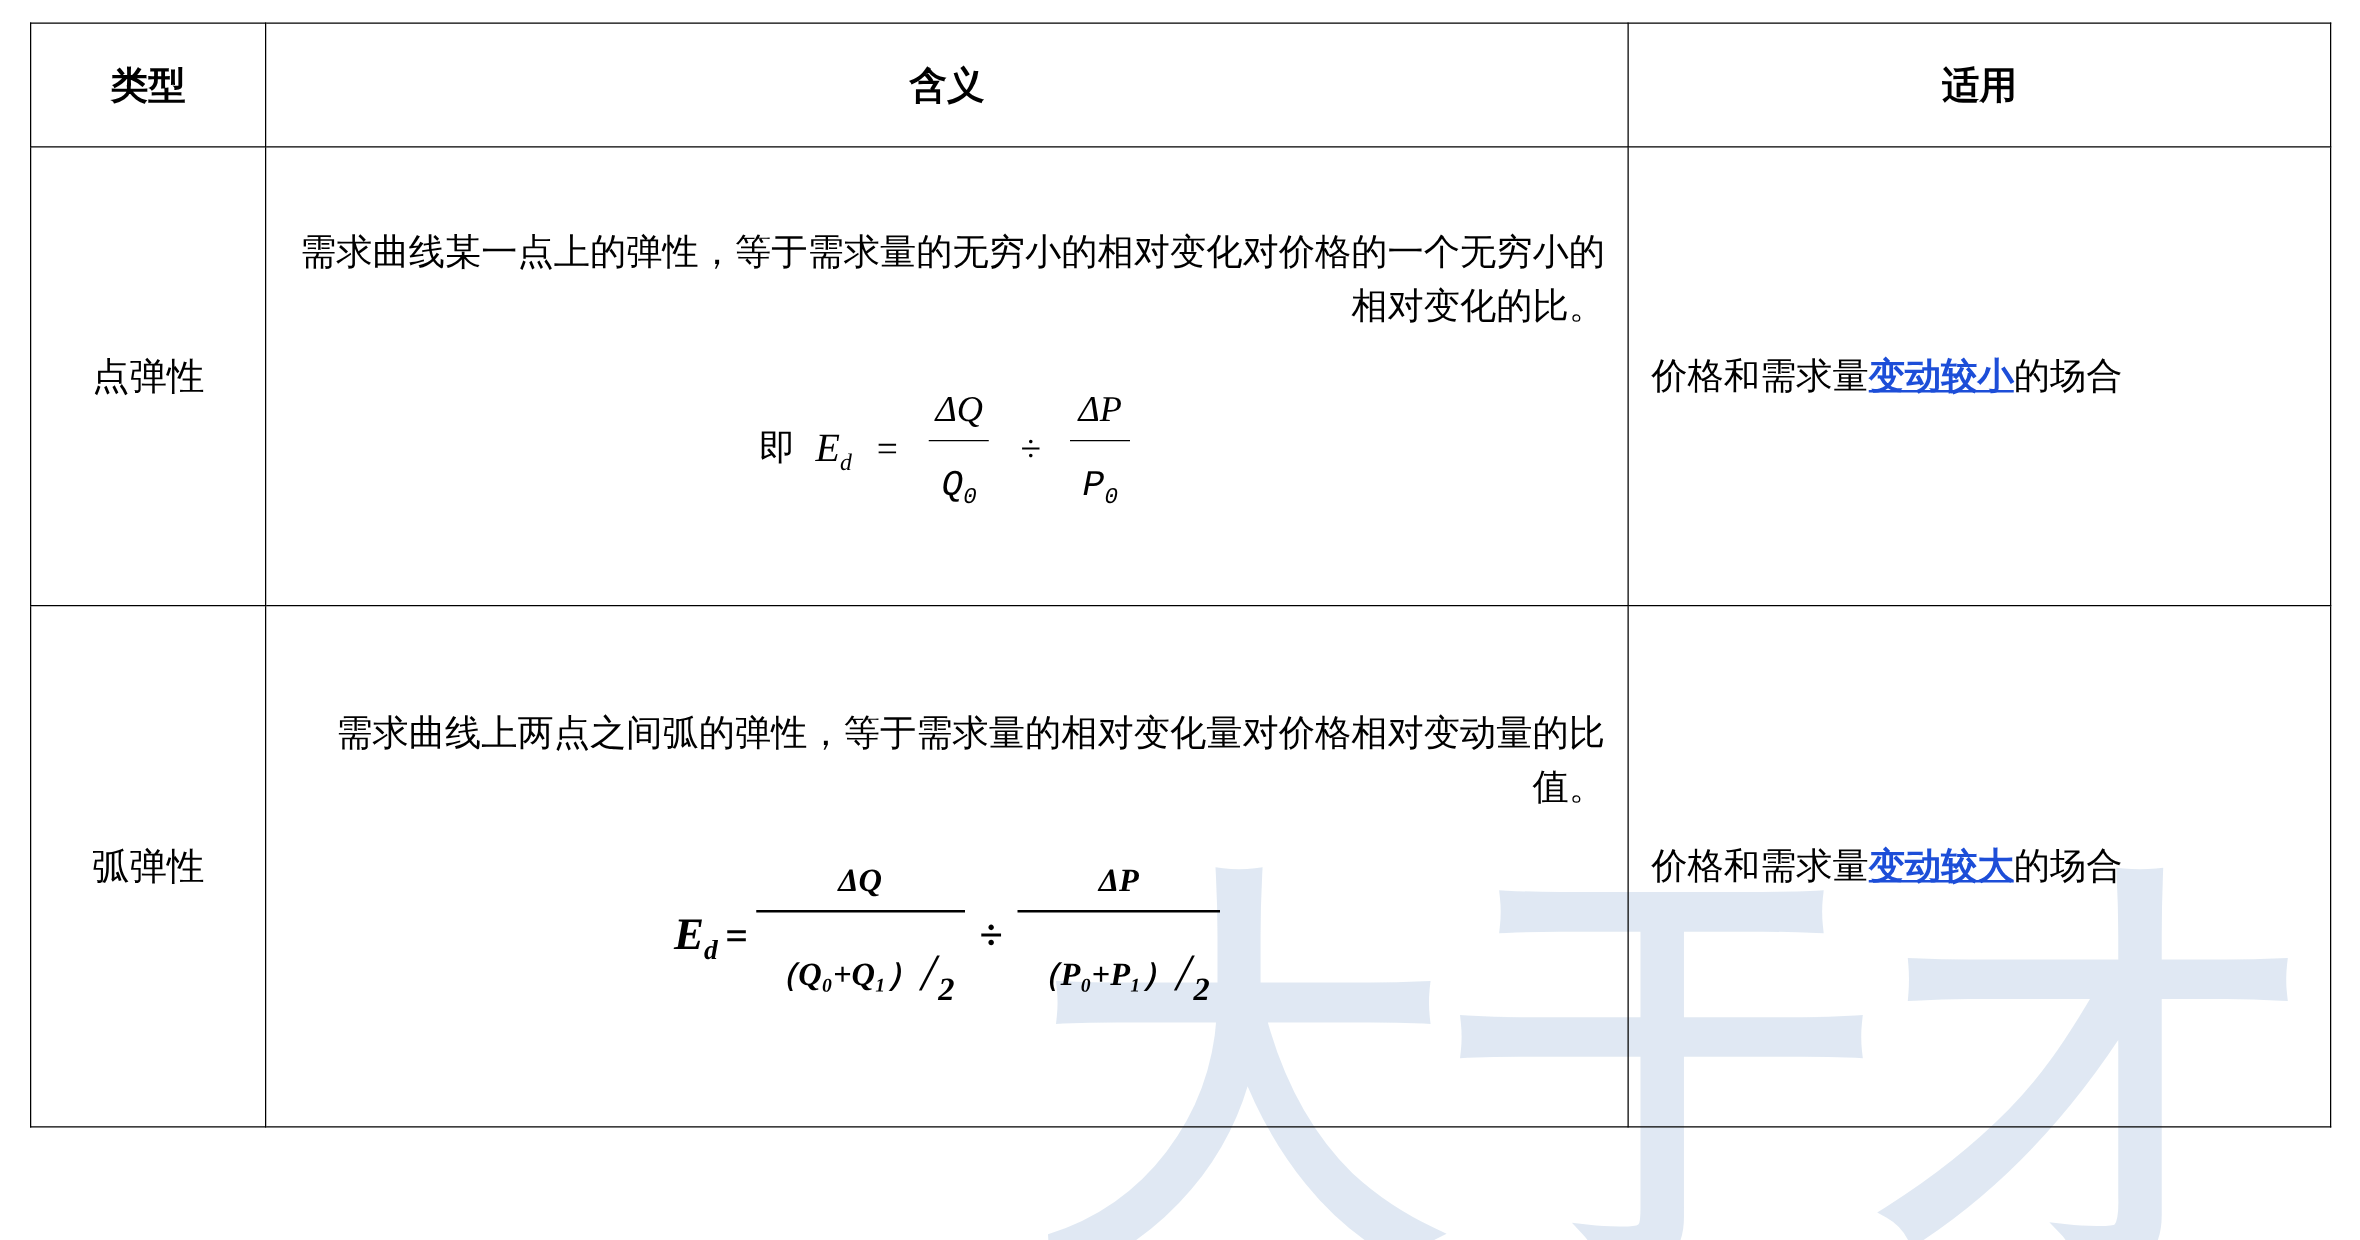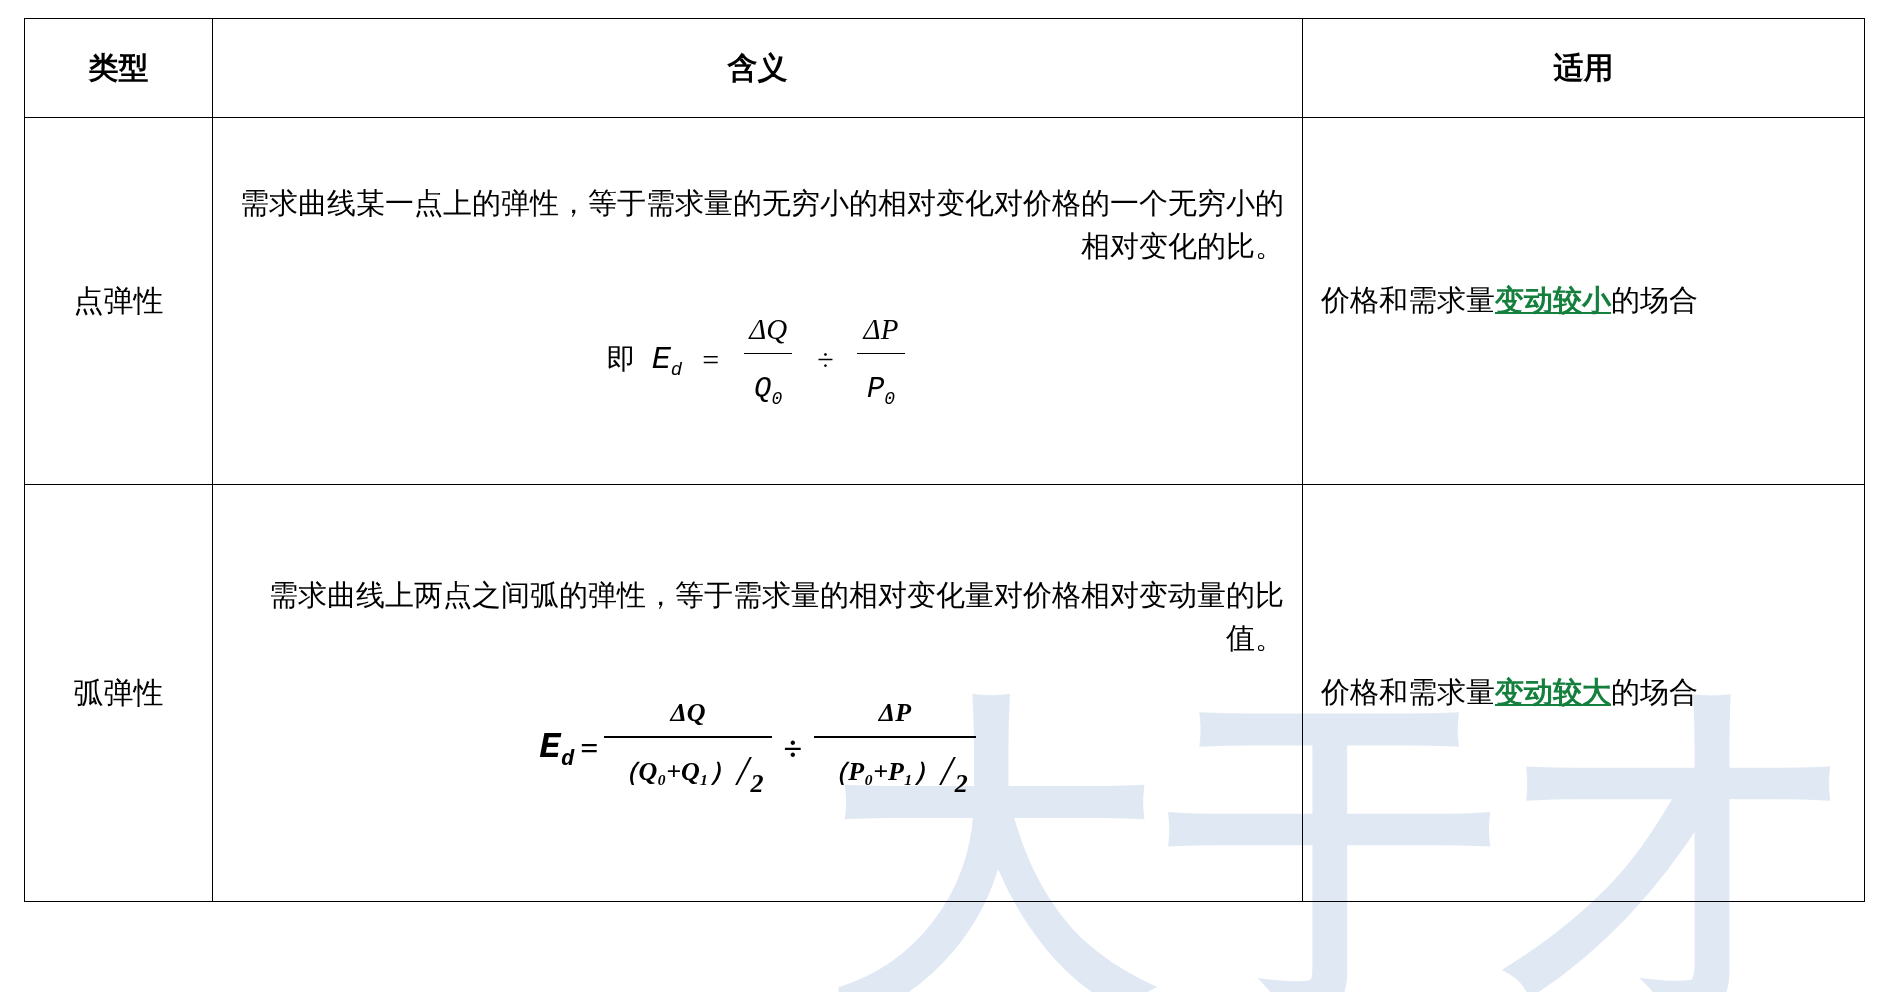--- a/index.html
+++ b/index.html
@@ -80,36 +80,36 @@
   td.apply-cell {
     padding: 0 18px;
     font-size: 29px;
     text-align: left;
   }
 
   .row-point td { height: 330px; }
   .row-arc td   { height: 380px; }
 
   .hl {
-    color: #15803d;
+    color: #1d4ed8;
     font-weight: bold;
     text-decoration: underline;
   }
 
   
   .formula-point {
     margin-top: 40px;
     display: flex;
     align-items: center;
     justify-content: center;
     gap: 16px;
     font-size: 30px;
   }
   .formula-point .lead { font-size: 29px; }
-  .var-e { font-style: italic; font-size: 32px; font-family: Liberation Mono, monospace; }
+  .var-e { font-style: italic; font-size: 32px; }
   .var-e sub { font-style: italic; font-size: 19px; }
   .op { font-size: 30px; padding: 0 4px; }
 
   .frac {
     display: inline-flex;
     flex-direction: column;
     align-items: center;
     vertical-align: middle;
     font-style: italic;
   }
@@ -130,21 +130,21 @@
   .formula-arc .var-e sub { font-size: 22px; }
   .eq { font-size: 32px; font-weight: bold; }
   .arc-frac {
     display: inline-flex;
     flex-direction: column;
     align-items: center;
   }
   .arc-frac .num { font-size: 26px; font-style: italic; font-weight: bold; padding: 0 14px 3px; }
   .arc-frac .den {
     border-top: 2px solid #000;
-    padding: 4px 8px 0;
+    padding: 20px 8px 0;
     font-size: 26px;
     font-weight: bold;
     font-style: italic;
     display: inline-flex;
     align-items: flex-end;
   }
   .slashfrac {
     display: inline-flex;
     align-items: center;
     font-style: italic;

